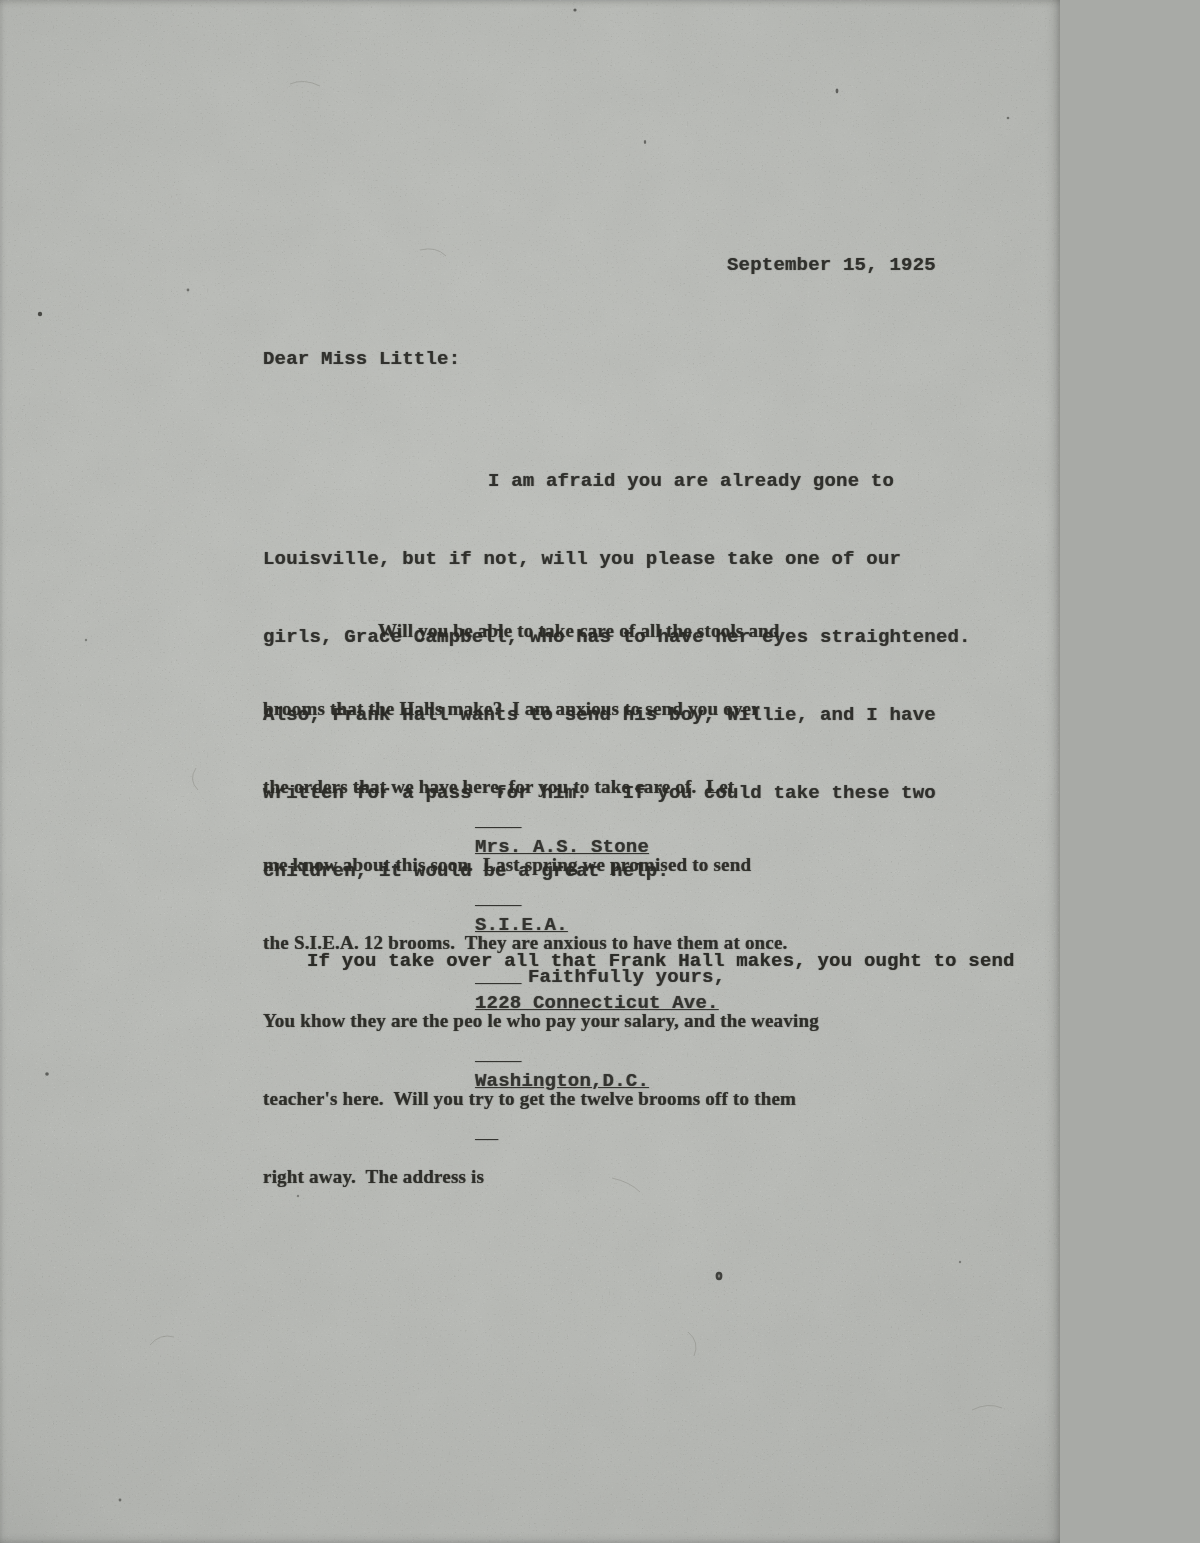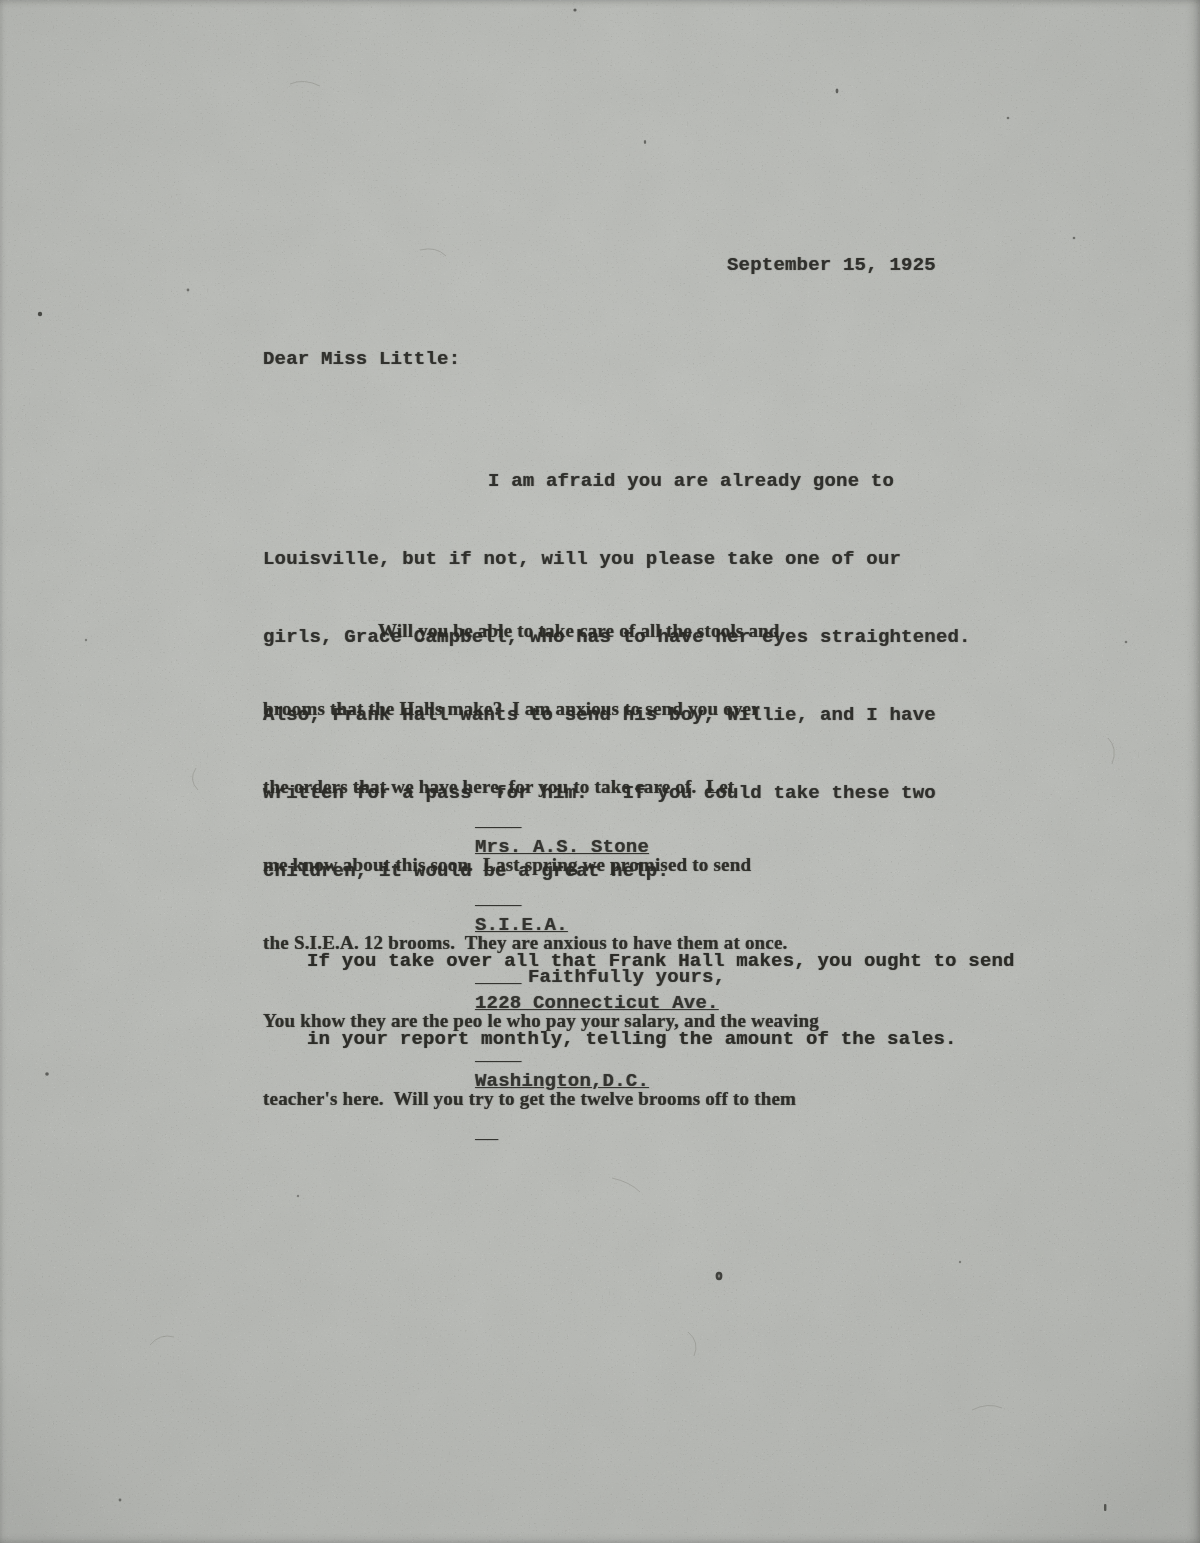--- a/index.html
+++ b/index.html
@@ -2,21 +2,21 @@
 <html><head>
 <meta charset="utf-8">
 <style>
   html, body {
     margin: 0;
     padding: 0;
     background: #a8aaa6;
   }
   .page {
     position: relative;
-    width: 1200px;
+    width: 1060px;
     height: 1543px;
     background: #b9bbb7;
     background: radial-gradient(ellipse 900px 1100px at 48% 42%, #bfc1bd 0%, #b9bbb7 55%, #b2b4b0 90%, #aaaca8 100%);
     overflow: hidden;
     box-shadow:
       inset -8px 0 12px -6px rgba(40,40,38,0.35),
       inset 3px 0 8px -4px rgba(40,40,38,0.18),
       inset 0 5px 10px -6px rgba(40,40,38,0.22),
       inset 0 -6px 12px -8px rgba(40,40,38,0.25);
     font-family: "Liberation Mono", "DejaVu Sans Mono", monospace;
@@ -128,29 +128,29 @@
   </div>
 
   <div class="ink para-2 indent-first-2">
     <div class="line">Will you be able to take care of all the stools and</div>
     <div class="line">brooms that the Halls make?  I am anxious to send you over</div>
     <div class="line">the orders that we have here, for you to take care of.  Let</div>
     <div class="line">me know about this soon.  Last spring we promised to send</div>
     <div class="line">the S.I.E.A. 12 brooms.  They are anxious to have them at once.</div>
     <div class="line">You khow they are the peo le who pay your salary, and the weaving</div>
     <div class="line">teacher's here.  Will you try to get the twelve brooms off to them</div>
+    <div class="line">right away.  The address is</div>
   </div>
 
   <div class="ink address-block">
     <div class="line">Mrs. A.S. Stone</div>
     <div class="line">S.I.E.A.</div>
     <div class="line">1228 Connecticut Ave.</div>
     <div class="line">Washington,D.C.</div>
   </div>
 
   <div class="ink para-3">
     <div class="line">If you take over all that Frank Hall makes, you ought to send</div>
-    <div class="line">in your report monthly, telling the amount of the sales.</div>
   </div>
 
   <div class="ink closing-line">Faithfully yours,</div>
 
 </div>
 
 </body></html>

